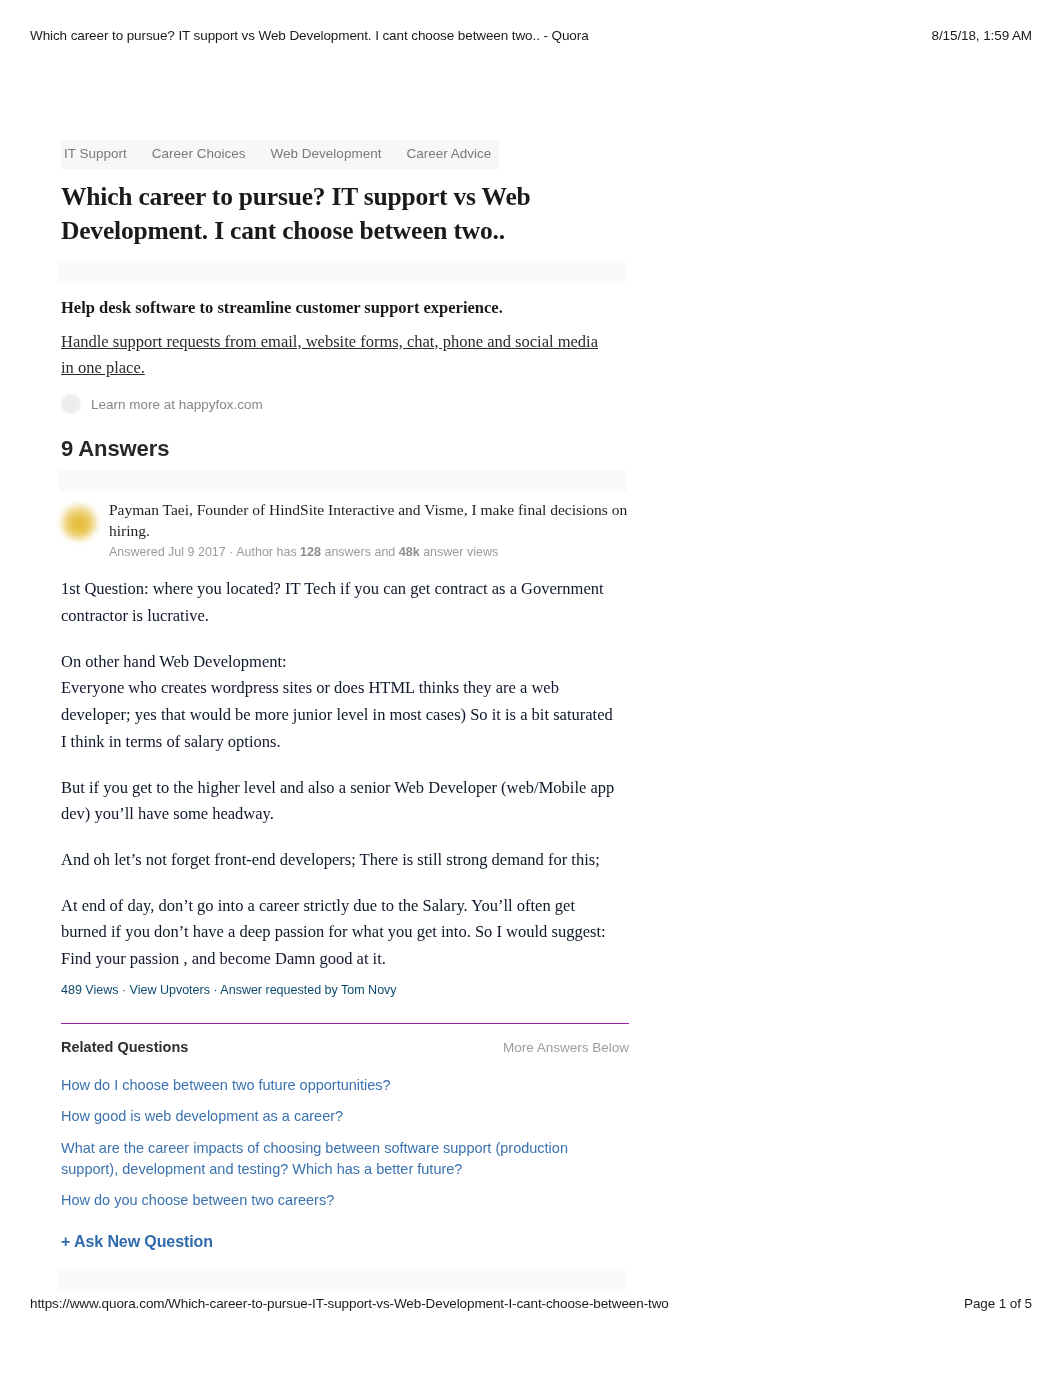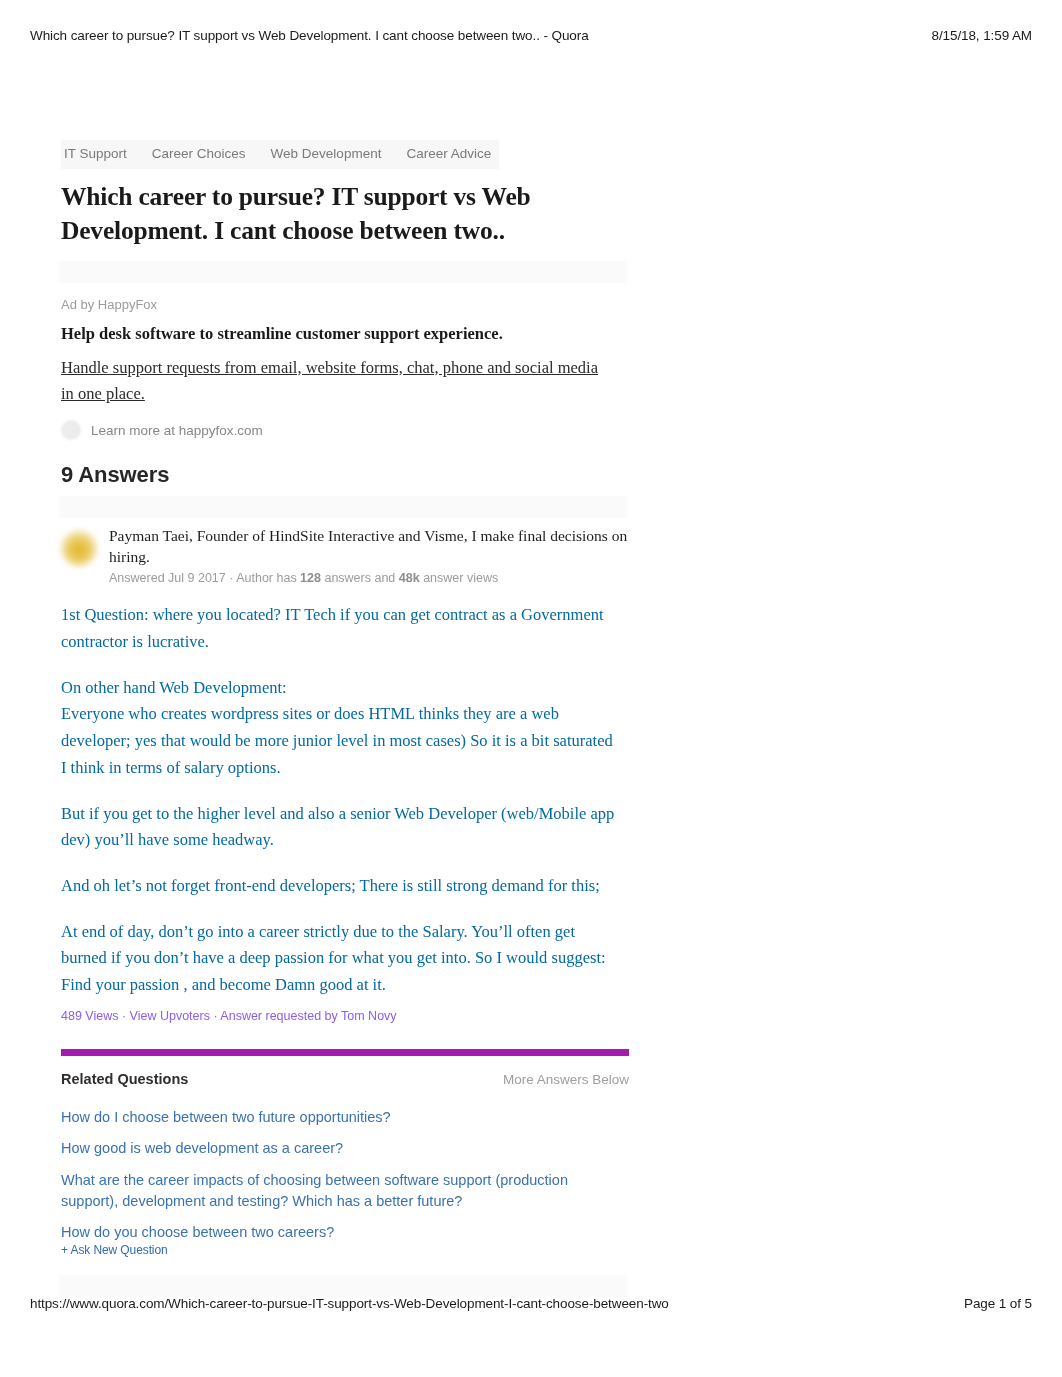--- a/index.html
+++ b/index.html
@@ -188,42 +188,42 @@
   }
   .answer-meta b {
     color: #8d8d8d;
     font-weight: bold;
   }
 
   .answer-body p {
     font-family: "Liberation Serif", serif;
     font-size: 16.5px;
     line-height: 1.62;
-    color: #0369a1;
+    color: #0f172a;
     margin: 0 0 19px 0;
     max-width: 560px;
   }
   .answer-body p.first { margin-top: 17px; }
 
   .answer-footer {
     font-size: 12.5px;
-    color: #8b5cf6;
+    color: #0c4a6e;
     margin-top: -9px;
   }
   .answer-footer .lnk { cursor: pointer; }
 
   
   .related {
     margin-top: 26px;
   }
   .related-head {
     display: flex;
     justify-content: space-between;
     align-items: baseline;
-    border-top: 7px solid #a21caf;
+    border-top: 1px solid #a21caf;
     padding-top: 15px;
   }
   .related-title {
     font-size: 14.5px;
     font-weight: bold;
     color: #2e2e2e;
   }
   .more-answers {
     font-size: 13.5px;
     color: #9e9e9e;
@@ -236,23 +236,23 @@
     gap: 11px;
   }
   .related-link {
     font-size: 14.5px;
     line-height: 1.42;
     color: #3a72b0;
     cursor: pointer;
     max-width: 566px;
   }
   .ask-new {
-    margin-top: 0;
-    font-size: 12px;
-    font-weight: normal;
+    margin-top: 22px;
+    font-size: 16px;
+    font-weight: bold;
     color: #2f6bad;
     cursor: pointer;
     letter-spacing: -0.1px;
   }
 </style>
 </head>
 <body>
 
 <div class="print-header">
   <div class="ph-title">Which career to pursue? IT support vs Web Development. I cant choose between two.. - Quora</div>
@@ -269,21 +269,20 @@
     <span class="topic">Career Advice</span>
   </div>
 
   
   <h1 class="question-title">Which career to pursue? IT support vs Web Development. I cant choose between two..</h1>
 
   <div class="band" style="margin-top:14px;"></div>
 
   
   <div class="ad-block">
-    <div class="ad-label">Ad by HappyFox</div>
     <div class="ad-headline">Help desk software to streamline customer support experience.</div>
     <div class="ad-body">Handle support requests from email, website forms, chat, phone and social media in one place.</div>
     <div class="ad-cta">
       <span class="ad-cta-avatar"></span>
       <span class="ad-cta-text">Learn more at happyfox.com</span>
     </div>
   </div>
 
   
   <div class="answers-heading">9 Answers</div>

